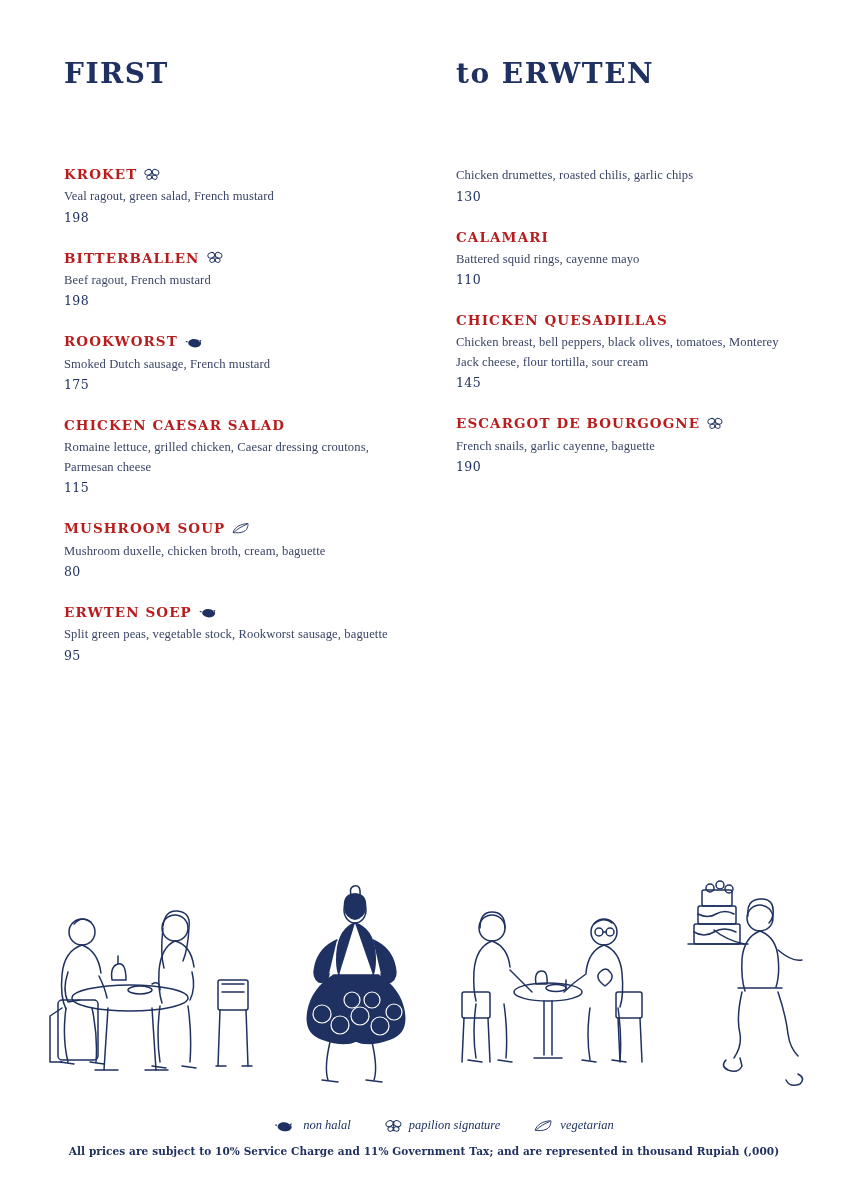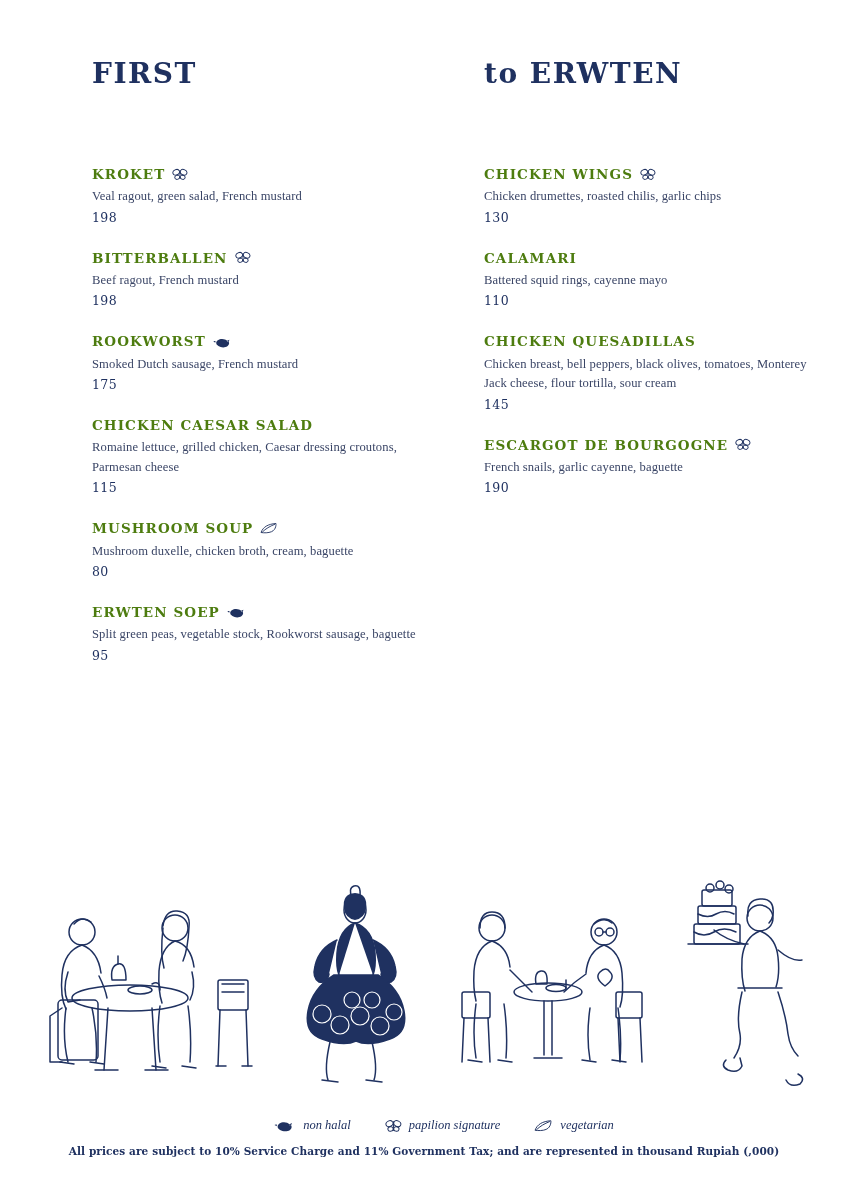--- a/index.html
+++ b/index.html
@@ -13,21 +13,21 @@
     font-family: "Liberation Serif", serif;
     color: #1f2b54;
     position: relative;
     overflow: hidden;
   }
   .page {
     position: relative;
     width: 848px;
     height: 1200px;
     box-sizing: border-box;
-    padding: 60px 100px 0 92px;
+    padding: 60px 100px 0 64px;
   }
   .columns {
     display: flex;
     gap: 52px;
   }
   .col {
     width: 340px;
     flex: 0 0 340px;
   }
   .col-heading {
@@ -40,21 +40,21 @@
     line-height: 1;
   }
   .item {
     margin-bottom: 25px;
   }
   .item-name {
     font-family: "DejaVu Serif", serif;
     font-weight: bold;
     font-size: 13.5px;
     letter-spacing: 1.1px;
-    color: #4d7c0f;
+    color: #b91c1c;
     margin: 0 0 5px 0;
     line-height: 1.2;
     display: flex;
     align-items: center;
     gap: 7px;
   }
   .item-desc {
     font-family: "Liberation Serif", serif;
     font-size: 12.6px;
     color: #3a4566;
@@ -224,34 +224,20 @@
         </div>
         <p class="item-desc">Split green peas, vegetable stock, Rookworst sausage, baguette</p>
         <p class="item-price">95</p>
       </div>
     </div>
 
     <div class="col">
       <h2 class="col-heading">to ERWTEN</h2>
 
       <div class="item">
-        <div class="item-name">
-          <span>CHICKEN WINGS</span>
-          <span class="icon">
-            <svg width="16" height="13" viewBox="0 0 16 13">
-                <g fill="none" stroke="#1f3160" stroke-width="0.9">
-                  <ellipse cx="4.2" cy="4.3" rx="3.4" ry="2.7" transform="rotate(-25 4.2 4.3)"></ellipse>
-                  <ellipse cx="11.6" cy="4.3" rx="3.4" ry="2.7" transform="rotate(25 11.6 4.3)"></ellipse>
-                  <ellipse cx="5.2" cy="9.3" rx="2.5" ry="2.1" transform="rotate(-15 5.2 9.3)"></ellipse>
-                  <ellipse cx="10.7" cy="9.3" rx="2.5" ry="2.1" transform="rotate(15 10.7 9.3)"></ellipse>
-                  <line x1="8" y1="2" x2="8" y2="11"></line>
-                </g>
-              </svg>
-          </span>
-        </div>
         <p class="item-desc">Chicken drumettes, roasted chilis, garlic chips</p>
         <p class="item-price">130</p>
       </div>
 
       <div class="item">
         <div class="item-name">
           <span>CALAMARI</span>
         </div>
         <p class="item-desc">Battered squid rings, cayenne mayo</p>
         <p class="item-price">110</p>

